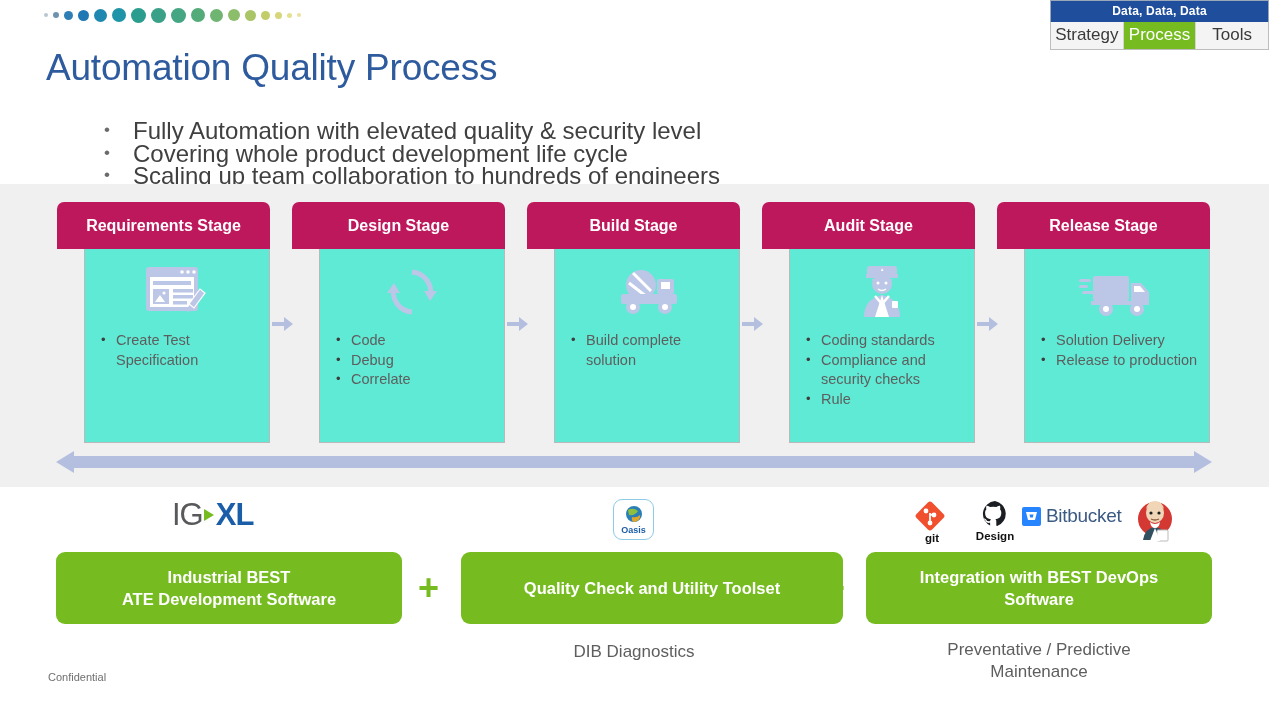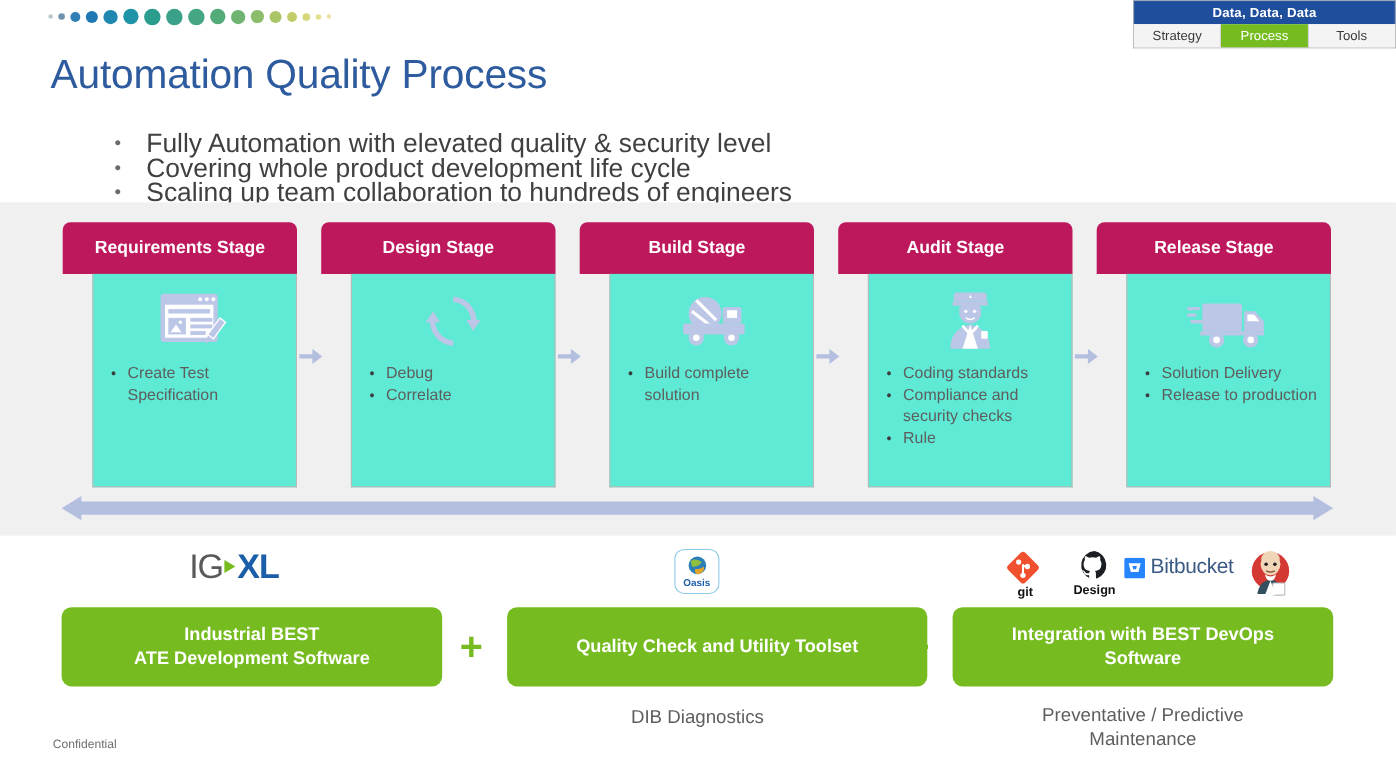--- a/index.html
+++ b/index.html
@@ -7,29 +7,29 @@
   body {
     width:1269px; height:712px;
     background:#ffffff;
     font-family:"Liberation Sans", sans-serif;
     position:relative;
     overflow:hidden;
     color:#595959;
   }
 
   
-  #topnav { position:absolute; right:0; top:0; width:239px; }
+  #topnav { position:absolute; right:0; top:0; width:219px; }
   #topnav .title {
     background:#1f4e9c; color:#ffffff; font-weight:bold; font-size:12px;
     text-align:center; padding:3px 0 4px; letter-spacing:.2px;
     border:1px solid #9aa7b8; border-bottom:none;
   }
   #topnav .tabs { display:flex; border:1px solid #bdbdbd; border-top:none; }
   #topnav .tab {
-    flex:1; text-align:center; font-size:12px; padding:3px 0 4px;
+    flex:1; text-align:center; font-size:17px; padding:3px 0 4px;
     background:#f4f4f4; color:#3a3a3a; border-right:1px solid #d5d5d5;
   }
   #topnav .tab:last-child { border-right:none; }
   #topnav .tab.active { background:#76bc21; color:#ffffff; }
 
   
   #dots { position:absolute; left:44px; top:6px; height:18px; display:flex; align-items:center; }
   #dots i { display:block; border-radius:50%; margin-right:5px; }
 
   
@@ -177,20 +177,21 @@
   <div class="cbody">
     <div class="icon">
       <svg width="64" height="58" viewBox="0 0 64 58">
         <path d="M32 9 A20 20 0 0 1 50 34" fill="none" stroke="#bcc6e6" stroke-width="5"></path>
         <polygon points="50,38 44,28 57,28" fill="#bcc6e6"></polygon>
         <path d="M32 49 A20 20 0 0 1 14 24" fill="none" stroke="#bcc6e6" stroke-width="5"></path>
         <polygon points="14,20 20,30 7,30" fill="#bcc6e6"></polygon>
       </svg>
     </div>
     <ul>
+      <li>Code</li>
       <li>Debug</li>
       <li>Correlate</li>
     </ul>
   </div>
 </div>
 
 <div class="card" style="left:527px">
   <div class="chead">Build Stage</div>
   <div class="cbody">
     <div class="icon">

